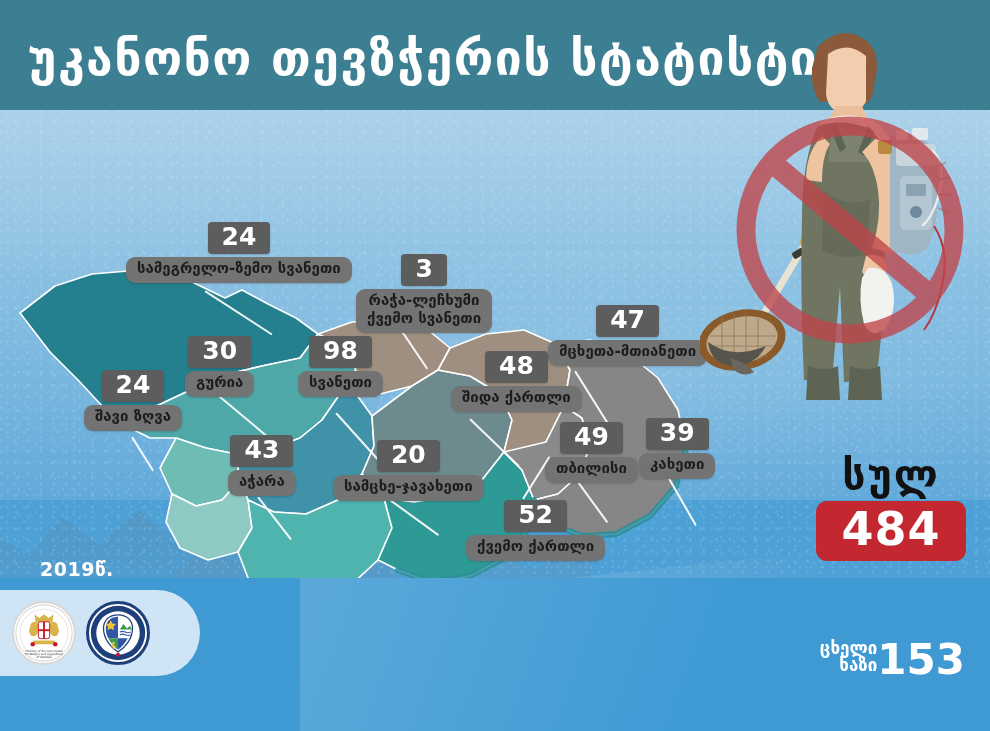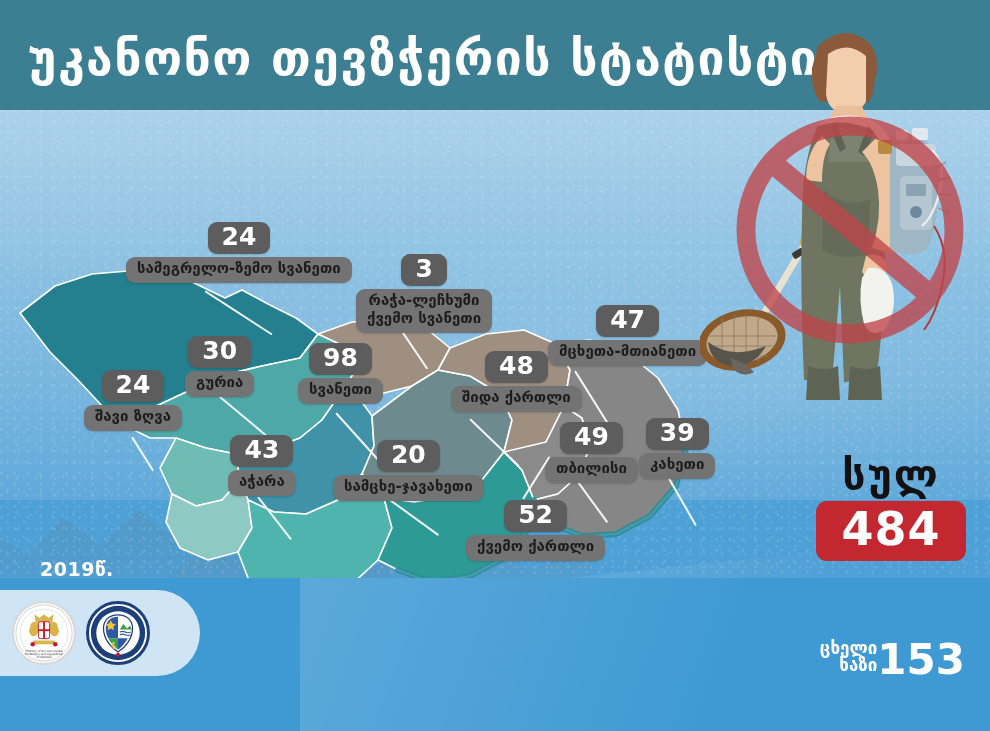--- a/index.html
+++ b/index.html
@@ -76,21 +76,21 @@
 
   
   .map-layer{position:absolute;left:0;top:108px;width:760px;height:470px;}
   .map-layer svg{display:block;width:760px;height:470px;}
 
   
   .mk{position:absolute;display:flex;flex-direction:column;align-items:center;}
   .mk-num{
     background:#5d5d5d;color:#fff;
     font-size:25px;font-weight:700;
-    border-radius:9px;
+    border-radius:4px;
     padding:2px 14px 4px;
     line-height:1.05;
     min-width:46px;text-align:center;
     box-shadow:0 1px 2px rgba(0,0,0,.18);
   }
   .mk-name{
     margin-top:3px;
     background:#737373;color:#1d1d1d;
     font-size:15px;font-weight:700;
     border-radius:9px;
@@ -214,21 +214,21 @@
       <div class="mk" style="left: 548px; top: 305px;">
         <div class="mk-num">47</div>
         <div class="mk-name">მცხეთა-მთიანეთი</div>
       </div>
       <div class="leader" style="left: 219px; top: 395px; width: 62px; transform: rotate(40deg);"></div>
       <div class="mk" style="left: 185px; top: 336px;">
         <div class="mk-num">30</div>
         <div class="mk-name">გურია</div>
       </div>
       <div class="leader" style="left: 336px; top: 412px; width: 72px; transform: rotate(48deg);"></div>
-      <div class="mk" style="left: 298px; top: 343px;">
+      <div class="mk" style="left: 298px; top: 336px;">
         <div class="mk-num">98</div>
         <div class="mk-name">სვანეთი</div>
       </div>
       <div class="leader" style="left: 470px; top: 418px; width: 68px; transform: rotate(44deg);"></div>
       <div class="mk" style="left: 451px; top: 351px;">
         <div class="mk-num">48</div>
         <div class="mk-name">შიდა ქართლი</div>
       </div>
       <div class="leader" style="left: 132px; top: 436px; width: 40px; transform: rotate(58deg);"></div>
       <div class="mk" style="left: 84px; top: 370px;">

